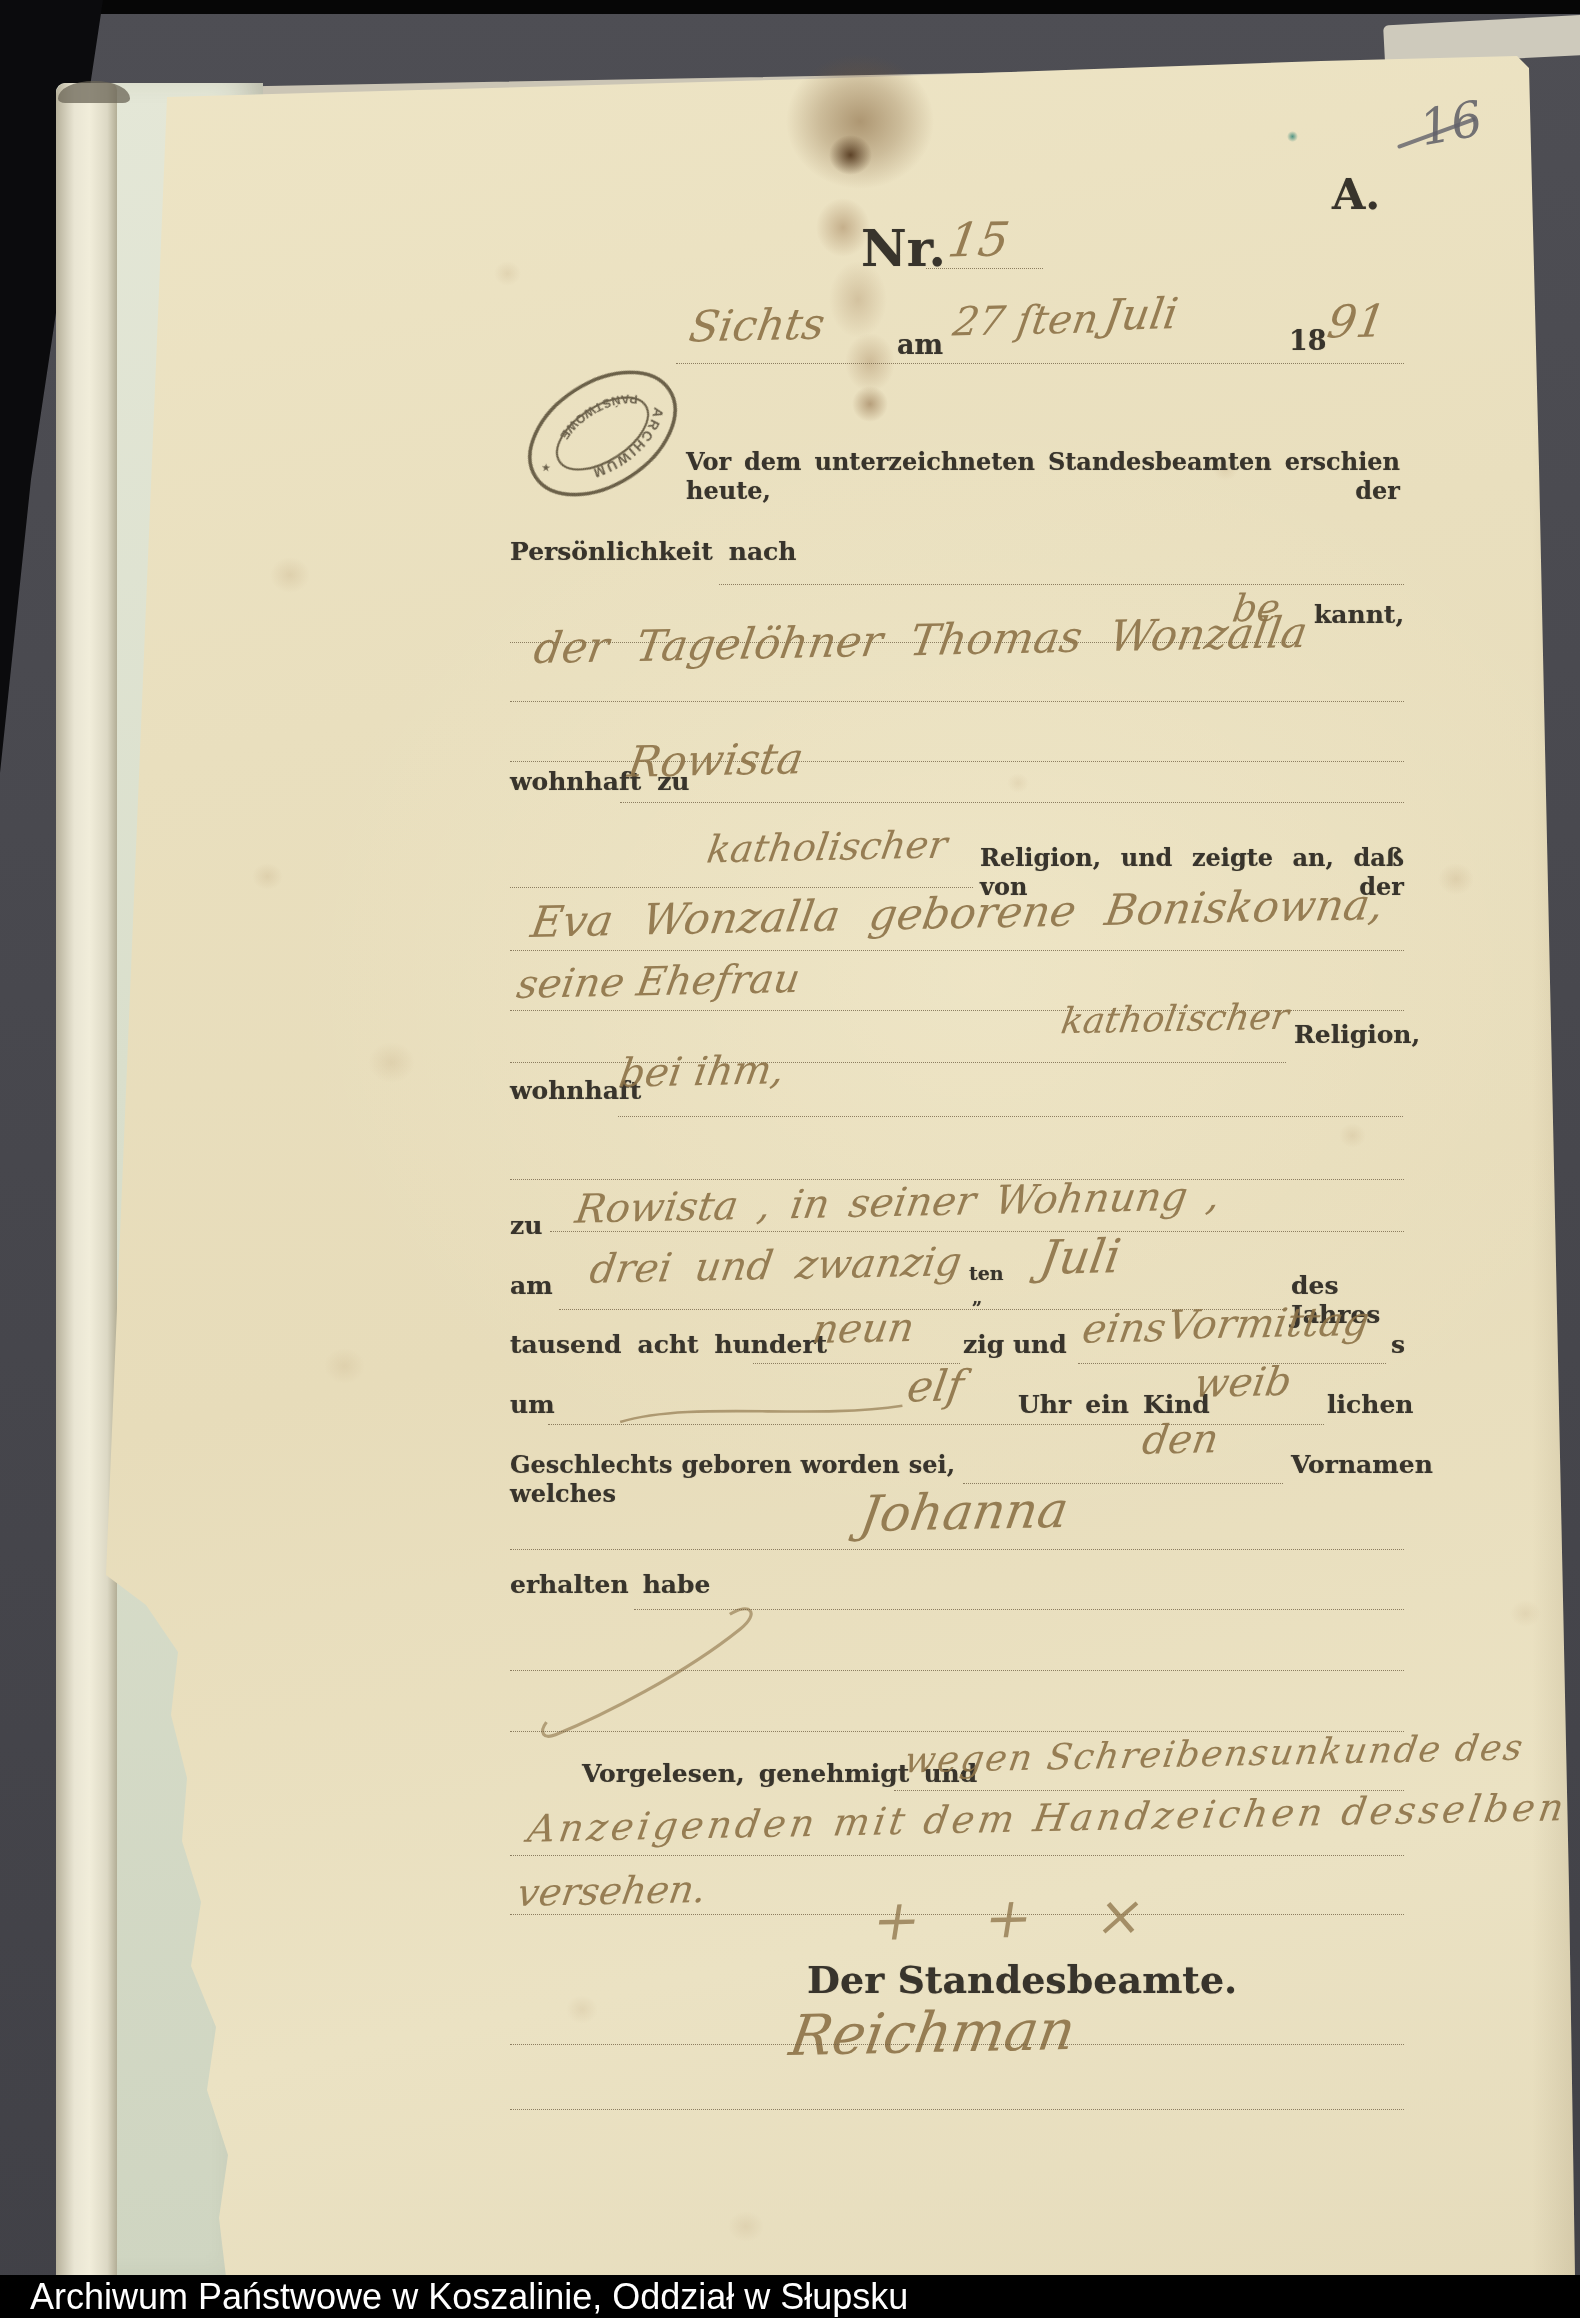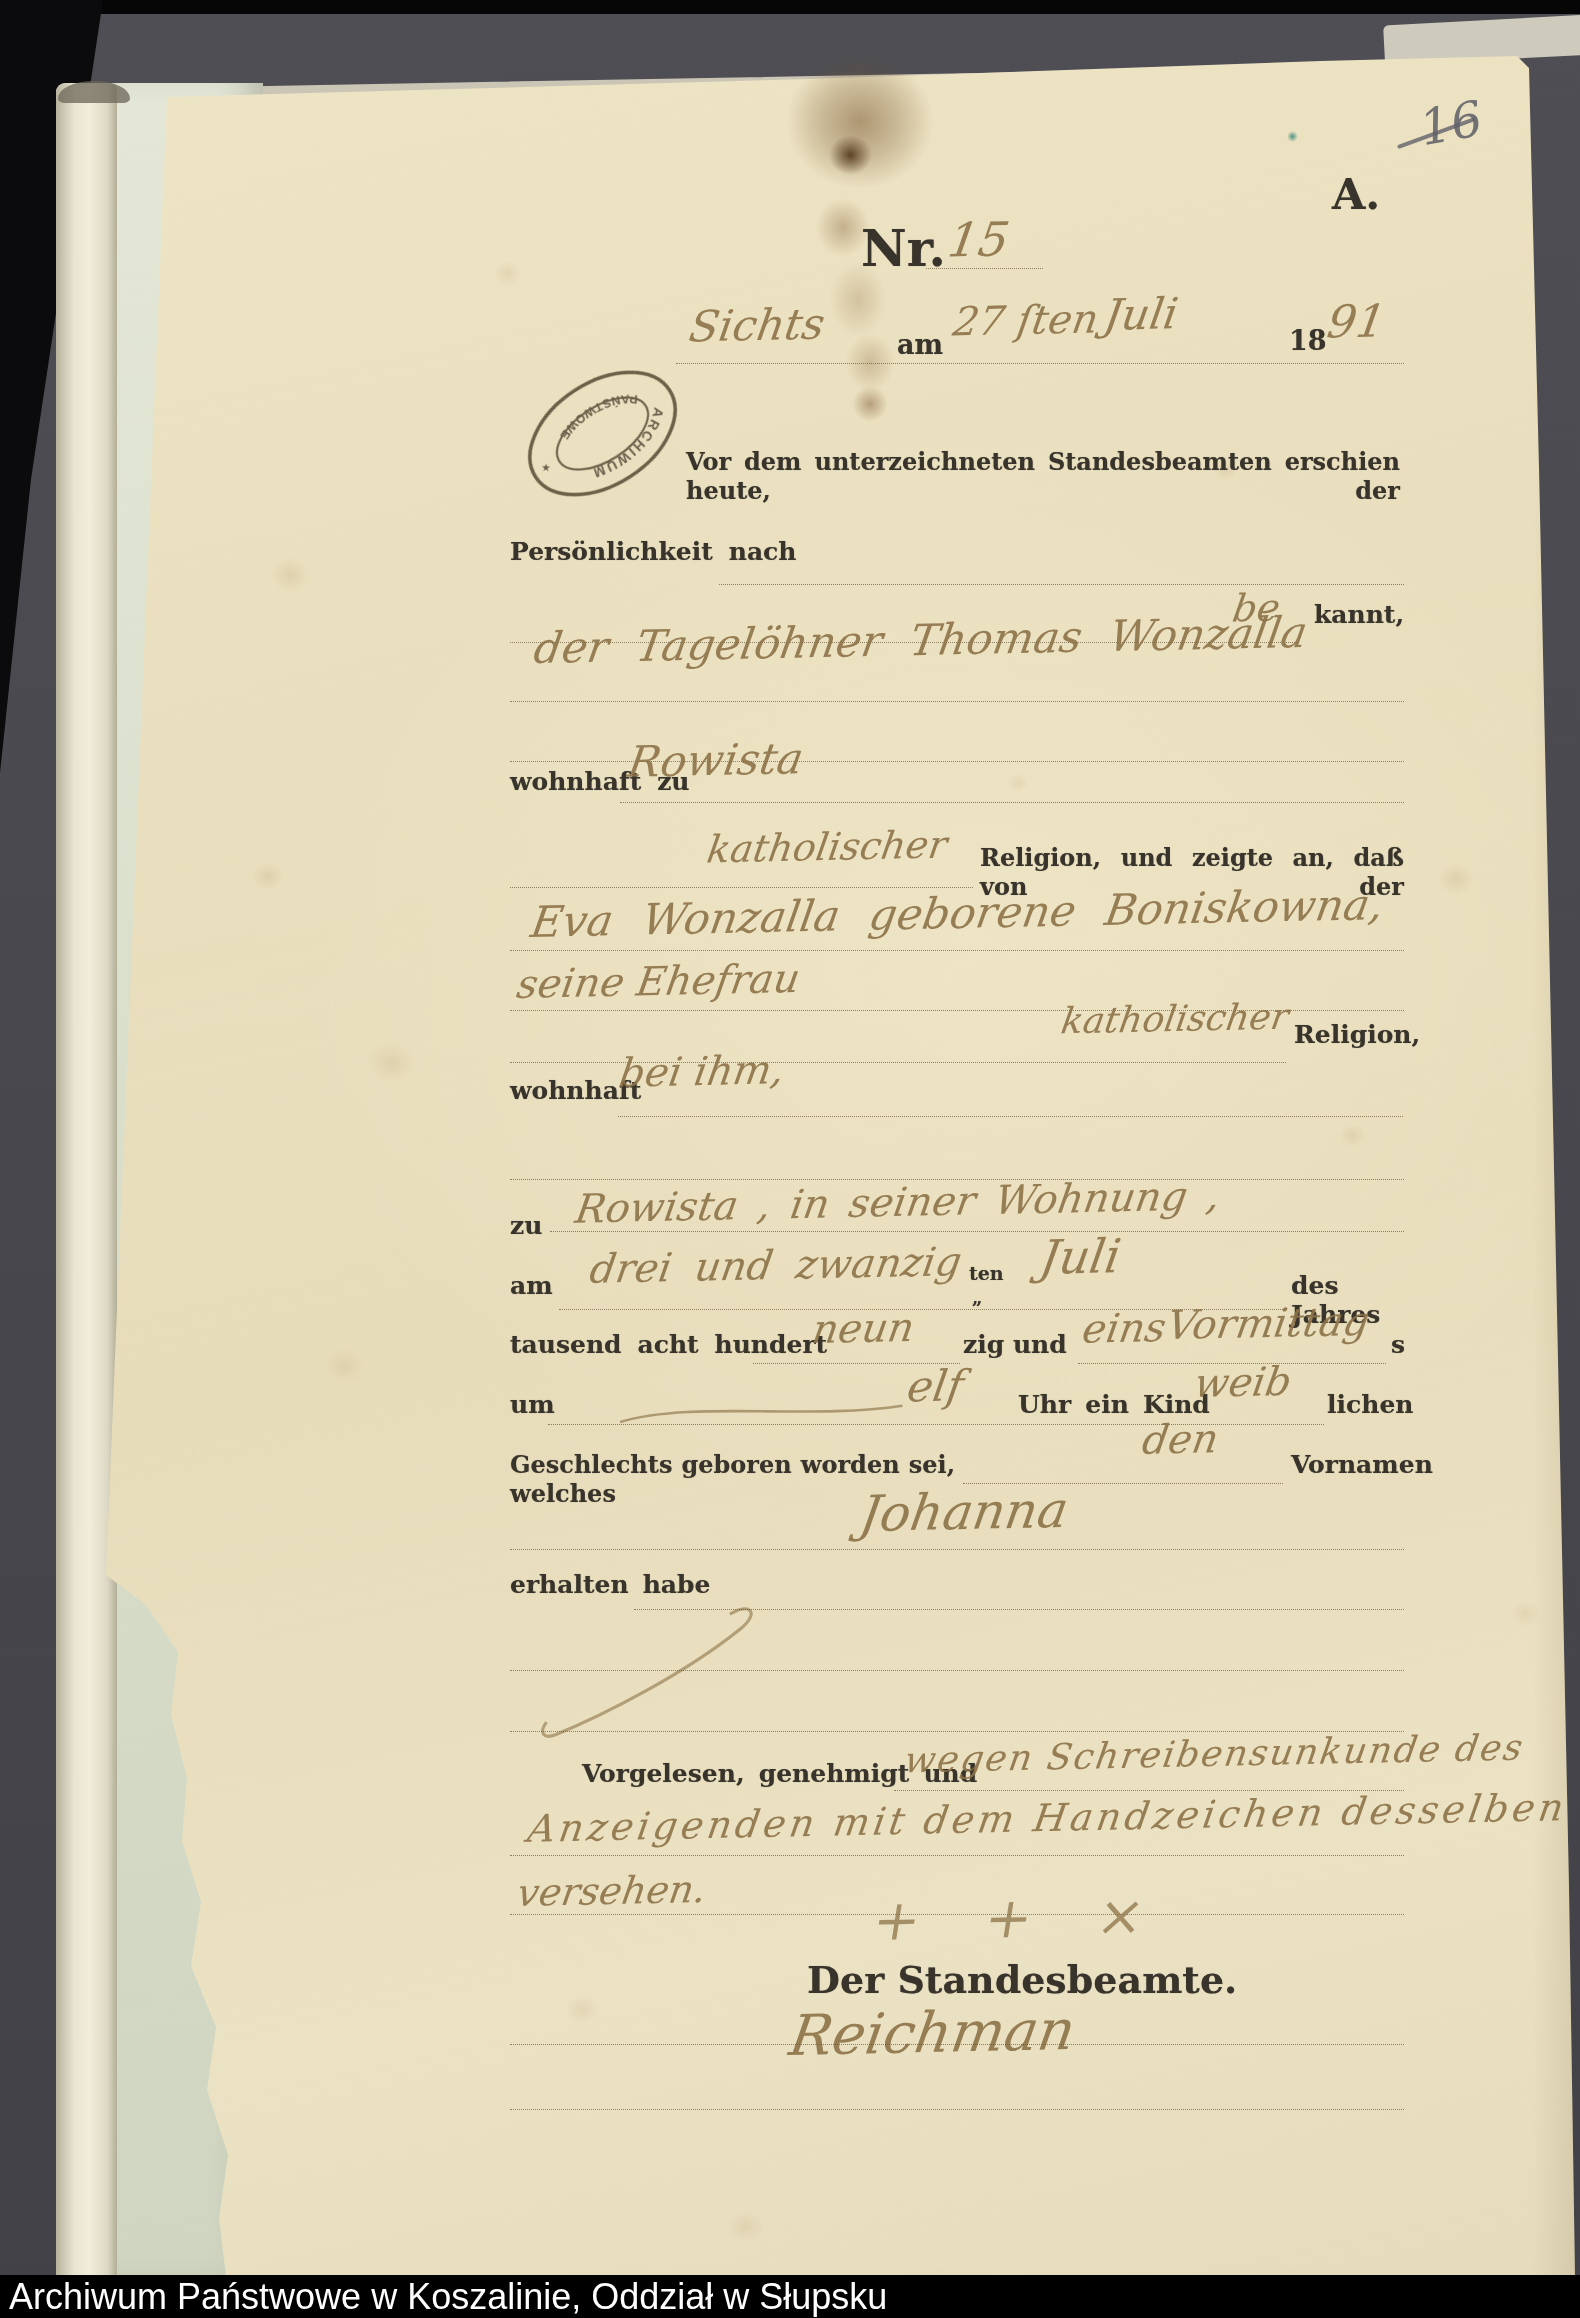--- a/index.html
+++ b/index.html
@@ -52,21 +52,21 @@
       transform:skewX(-10deg) rotate(-1.2deg);}
   .dl{position:absolute;height:0;border-bottom:1.8px dotted rgba(104,88,60,.72);}
   .pencil{position:absolute;color:#5e5e66;font-style:italic;
           font-family:"DejaVu Serif",serif;transform:rotate(-10deg);opacity:.85;}
   .pencilstroke{position:absolute;left:1395px;top:131px;width:83px;height:3.6px;
           background:#61616a;transform:rotate(-20deg);border-radius:1.8px;opacity:.8;}
   .stampbox{position:absolute;left:517px;top:376px;width:171px;height:115px;
             transform:rotate(147deg);opacity:.82;filter:blur(0.4px);}
   .footerbar{left:0;top:2275px;width:100%;height:43px;background:#000;
              color:#fff;font-family:"Liberation Sans",sans-serif;font-size:36px;
-             display:flex;align-items:center;padding-left:9px;box-sizing:border-box;
+             display:flex;align-items:center;padding-left:30px;box-sizing:border-box;
              white-space:nowrap;}
   svg{overflow:visible;}
 </style>
 </head>
 <body>
 
 <div id="stage">
 
   <div class="abs topstrip"></div>
   <div class="abs leftwedge"></div>

